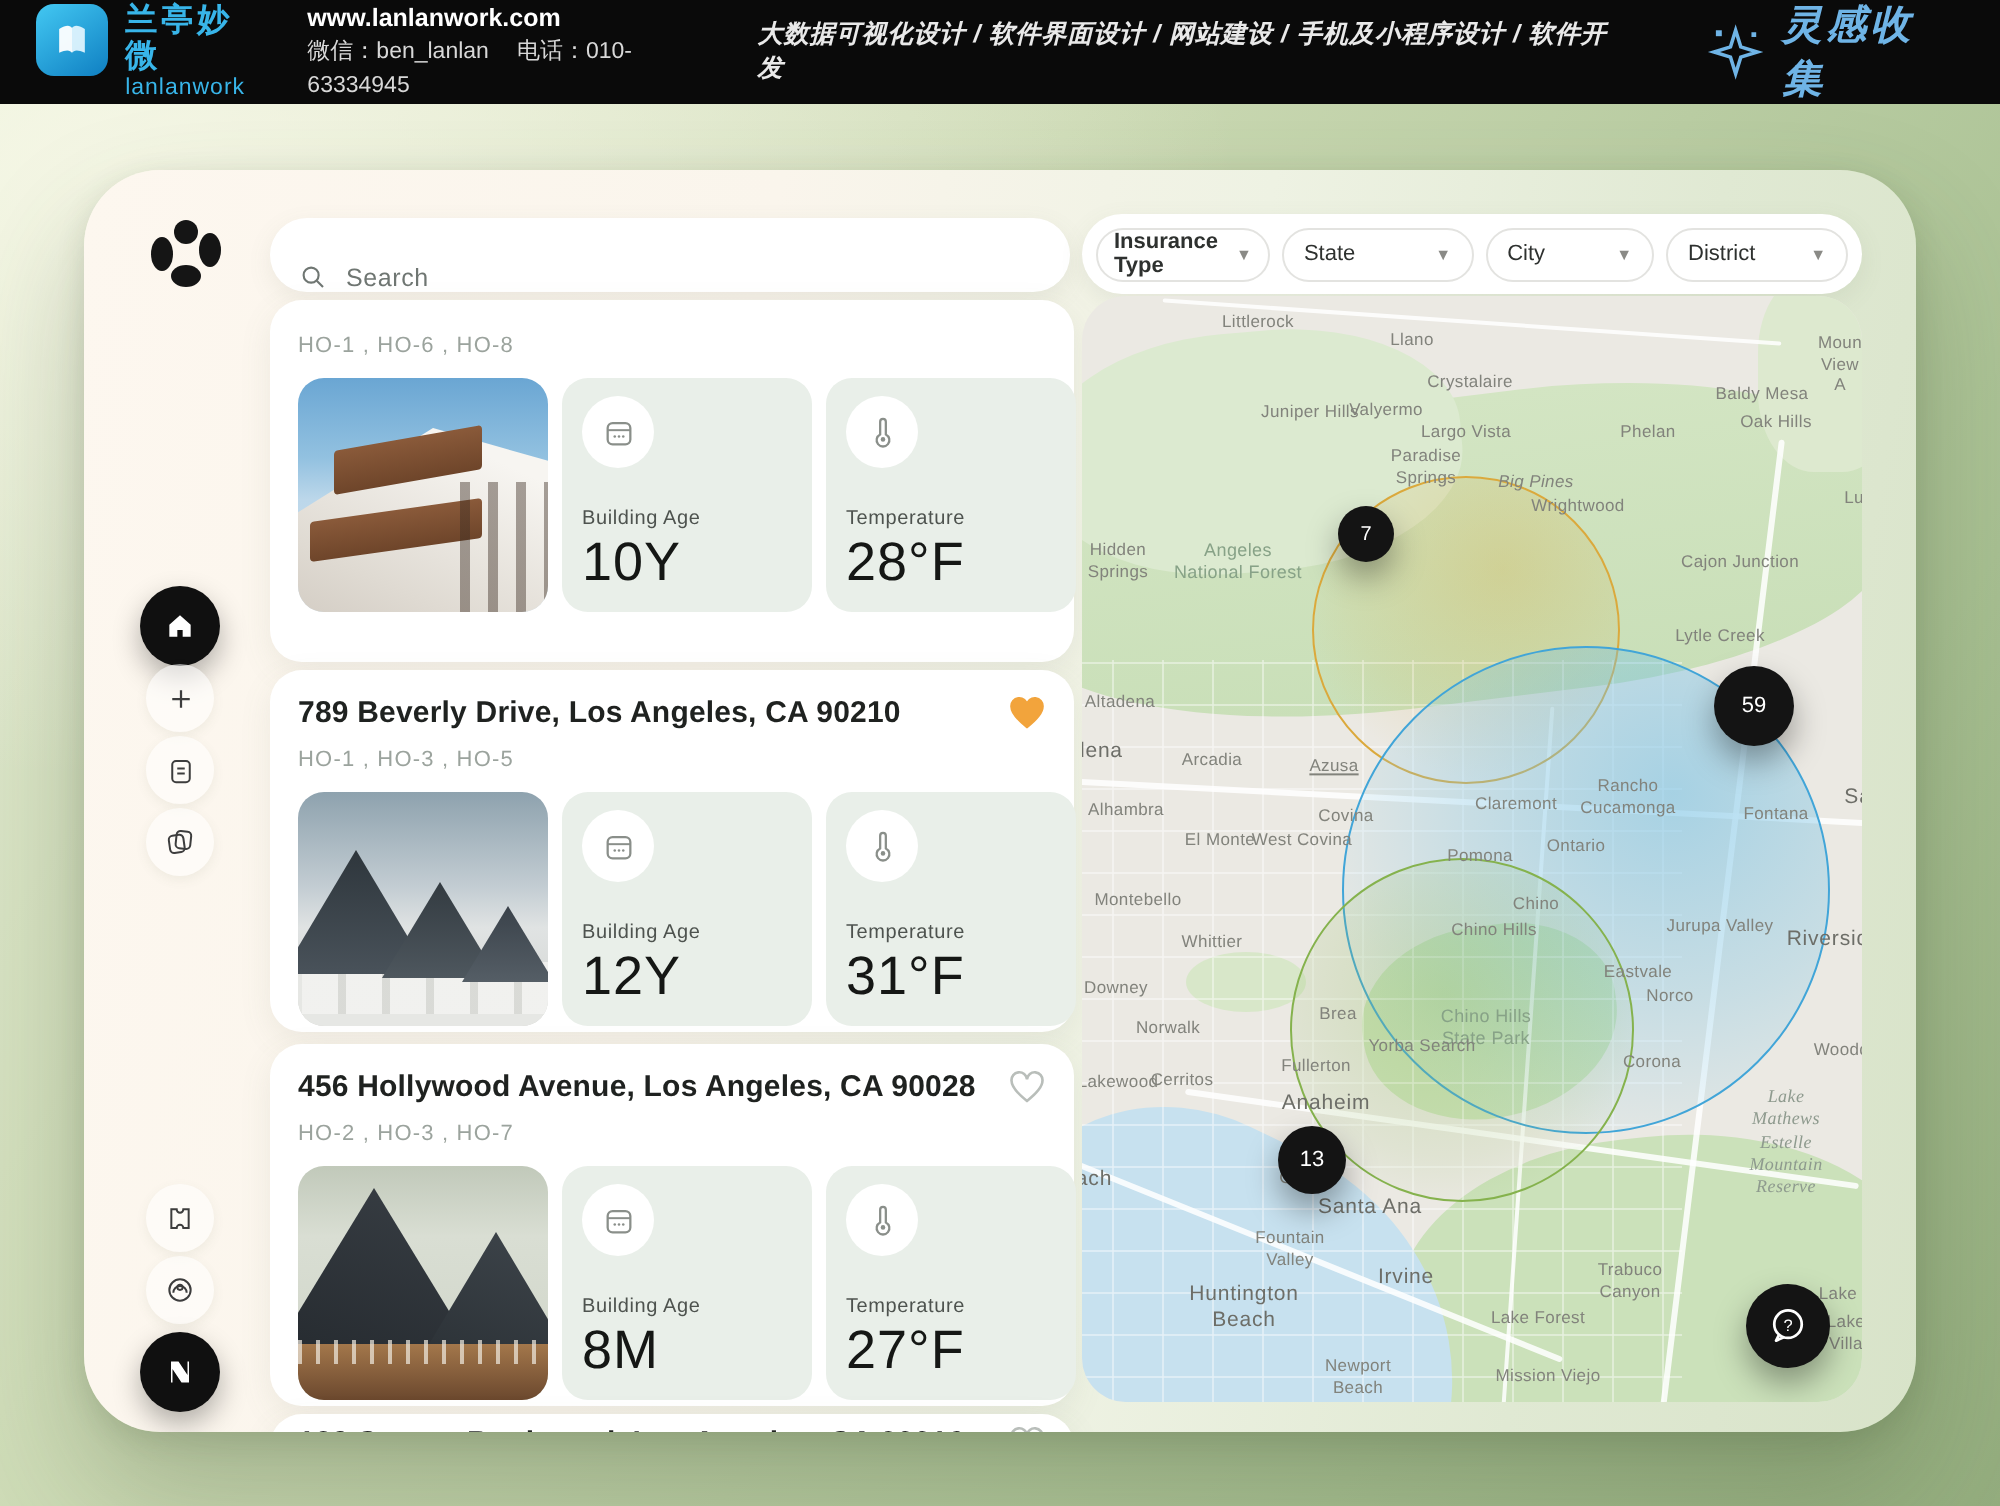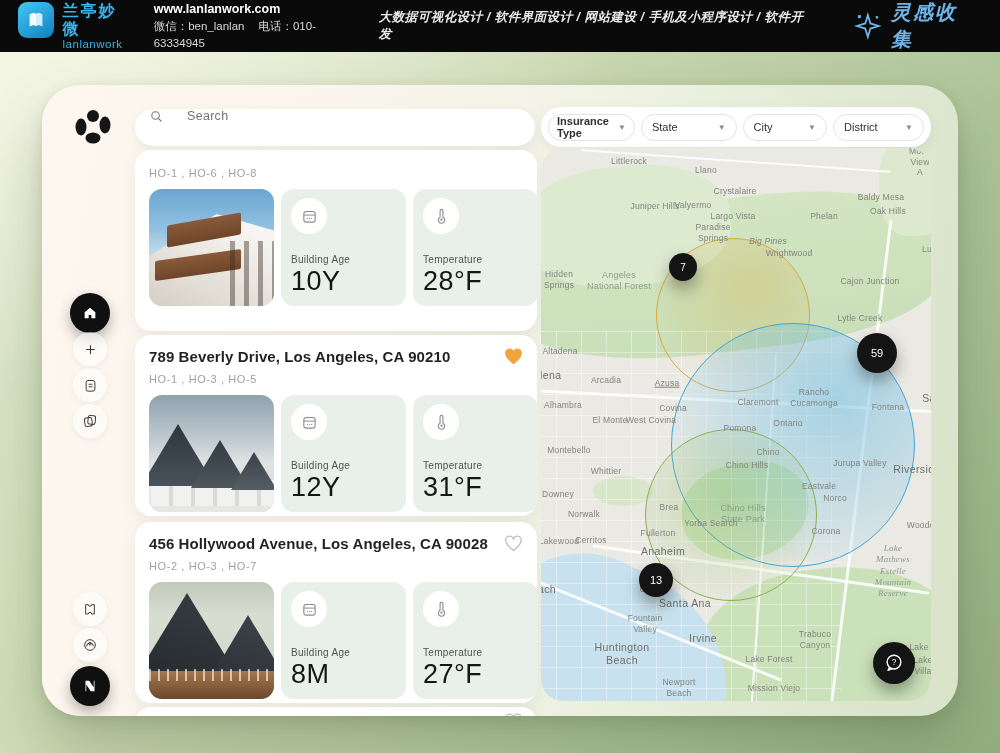--- a/index.html
+++ b/index.html
@@ -27,21 +27,21 @@
     background:linear-gradient(100deg,#fdf7ef 0%, #faf5ec 34%, #eef2e3 58%, #e0e9d3 80%, #d8e3c9 100%);
     box-shadow:0 30px 60px rgba(60,80,45,.28), 0 4px 14px rgba(60,80,45,.15); }
   
   .rail{ position:absolute; left:27px; top:0; width:42px; height:100%; }
   .rail .logo-blob{ position:absolute; left:4px; top:22px; }
   .rail-btn{ position:absolute; left:4px; width:34px; height:34px; border-radius:50%; background:rgba(255,255,255,.55);
     display:flex; align-items:center; justify-content:center; color:#3d3d3d; box-shadow:0 2px 6px rgba(90,100,80,.08); cursor:pointer; }
   .rail-btn.dark{ width:40px; height:40px; left:1px; background:#101010; color:#fff; box-shadow:0 6px 14px rgba(0,0,0,.3); }
   
   .search{ position:absolute; left:93px; top:24px; width:400px; height:37px; background:#fff; border-radius:19px;
-    display:flex; align-items:flex-start; gap:23px; padding:0 14px; box-shadow:0 4px 12px rgba(110,120,95,.10); }
+    display:flex; align-items:flex-end; gap:9px; padding:0 14px; box-shadow:0 4px 12px rgba(110,120,95,.10); }
   .search .ph{ color:#6f7672; font-size:12.5px; letter-spacing:.3px; }
   .prop-card{ position:absolute; left:93px; width:402px; height:181px; background:#fff; border-radius:16px;
     padding:13px 14px 12px 14px; box-shadow:0 5px 16px rgba(110,120,95,.10); }
   .pc-head{ display:flex; align-items:flex-start; justify-content:space-between; }
   .pc-title{ font-size:15px; font-weight:bold; color:#1f2220; letter-spacing:.1px; }
   .heart svg path{ fill:none; stroke:#b9beba; stroke-width:1.7; }
   .heart.on svg path{ fill:#F2A43C; stroke:#F2A43C; }
   .pc-tags{ margin-top:4px; font-size:11px; color:#9ba39d; letter-spacing:.6px; }
   .tiles{ display:flex; gap:7px; margin-top:10px; }
   .photo{ position:relative; width:125px; height:117px; border-radius:13px; overflow:hidden; flex:none; }
@@ -366,21 +366,21 @@
         <span class="lbl" style="left: 152px; top: 57px;">Valyermo</span>
         <span class="lbl" style="left: 192px; top: 68px;">Largo Vista</span>
         <span class="lbl" style="left: 172px; top: 85px;">Paradise
 Springs</span>
         <span class="lbl" style="left: 227px; top: 93px; font-style: italic;">Big Pines</span>
         <span class="lbl" style="left: 248px; top: 105px;">Wrightwood</span>
         <span class="lbl" style="left: 18px; top: 132px;">Hidden
 Springs</span>
         <span class="lbl park" style="left: 78px; top: 133px;">Angeles
 National Forest</span>
-        <span class="lbl" style="left: 379px; top: 14px;">Moun
+        <span class="lbl" style="left: 379px; top: 34px;">Moun
 View A</span>
         <span class="lbl" style="left: 340px; top: 49px;">Baldy Mesa</span>
         <span class="lbl" style="left: 347px; top: 63px;">Oak Hills</span>
         <span class="lbl" style="left: 283px; top: 68px;">Phelan</span>
         <span class="lbl" style="left: 386px; top: 101px;">Lu</span>
         <span class="lbl" style="left: 329px; top: 133px;">Cajon Junction</span>
         <span class="lbl" style="left: 319px; top: 170px;">Lytle Creek</span>
         <span class="lbl" style="left: 19px; top: 203px;">Altadena</span>
         <span class="lbl big" style="left: 2px; top: 228px;">sadena</span>
         <span class="lbl" style="left: 65px; top: 232px;">Arcadia</span>

